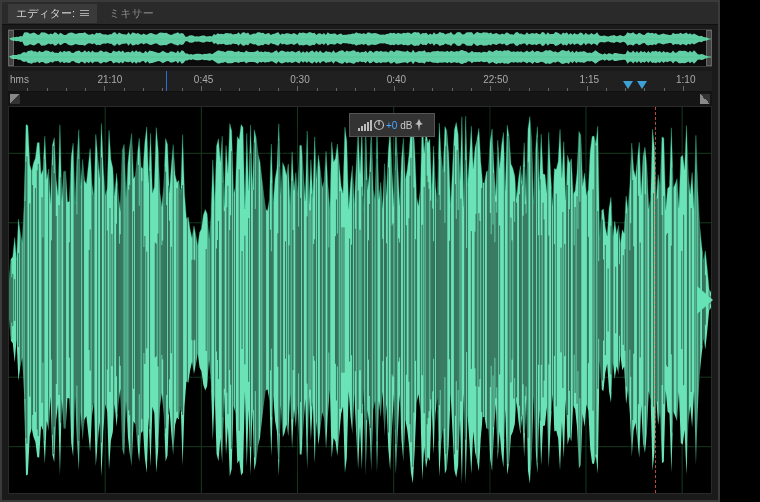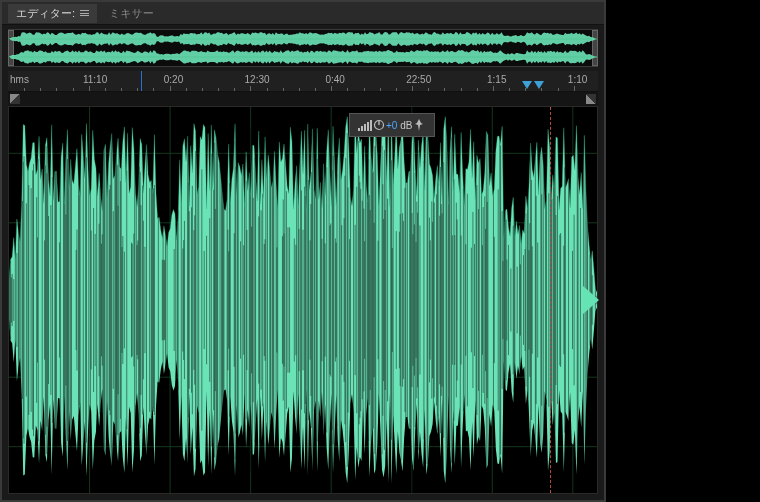--- a/index.html
+++ b/index.html
@@ -1,16 +1,16 @@
 <!DOCTYPE html>
 <html><head>
 <meta charset="utf-8">
 <style>
 html,body{margin:0;padding:0;background:#000;width:760px;height:502px;overflow:hidden;font-family:"Hiragino Kaku Gothic Pro","Meiryo","MS Gothic",sans-serif;font-size:11px;color:#c8c8c8}
-.app{position:relative;width:606px;height:502px;background:#1a1a1a;border:2px solid #3a3a3a;box-sizing:border-box}
+.app{position:relative;width:720px;height:502px;background:#1a1a1a;border:2px solid #3a3a3a;box-sizing:border-box}
 .tabs{display:flex;align-items:center;height:22px;background:#2a2a2a;border-bottom:1px solid #111;padding-left:6px;gap:4px}
 .tab{padding:2px 8px;background:#3a3a3a;color:#d6d6d6;font-size:11px;display:flex;align-items:center;gap:5px}
 .tab.inactive{background:transparent;color:#888}
 .hamburger{display:inline-flex;flex-direction:column;gap:1.5px}
 .hamburger span{display:block;width:9px;height:1px;background:#aaa}
 .overview{position:relative;height:36px;margin:4px 6px 0 6px;border:1px solid #3a3a3a;background:#0b0b0b}
 .overview svg{position:absolute;inset:0;width:100%;height:100%}
 .ov-handle{position:absolute;top:0;bottom:0;width:6px;background:#444;border:1px solid #666;box-sizing:border-box}
 .ov-handle.left{left:-1px}
 .ov-handle.right{right:-1px}
@@ -55,33 +55,33 @@
         <path d="M0 8.185018783238483L2 8.008616099324506L4 7.304104755381405L6 7.33650658912082L8 6.852211220324813L10 7.050020053480324L12 6.099276946333923L14 6.376807411979771L16 2.5329042253887746L18 2.173463030909188L20 2.5942218970961415L22 3.6459617337374945L24 3.22254718431388L26 2.5696678423602144L28 3.358002414995571L30 4.862518284602556L32 4.715375850942219L34 2.30598737732973L36 2.3819475487794266L38 2.4863298550876793L40 3.494737599474611L42 4.5954632572643455L44 3.495995716120815L46 4.362073780216742L48 2.326713053776185L50 2.6885345836216583L52 4.670500621710671L54 2.6650507356203166L56 3.7434061874740294L58 4.95190298913978L60 5.065695673761656L62 3.5340659020864402L64 2.663368213117356L66 2.617636946919374L68 3.1067687520745677L70 3.999744700423907L72 3.390170885400148L74 3.0607184623181816L76 3.0161879526672424L78 2.994611221638043L80 2.1863948434463243L82 3.794485272658058L84 4.841168933965964L86 4.562507477418985L88 3.801548617157387L90 4.754671679744497L92 2.845424489559374L94 3.3661815959424715L96 2.7386839226225863L98 3.97400114019867L100 4.4905869725148655L102 4.323123087983113L104 5.075722871591569L106 4.3055337386019525L108 4.1389441962575075L110 2.505973308340182L112 2.2887627200095455L114 4.559221668452956L116 2.5403794370114348L118 3.4000892375758847L120 4.130873780614929L122 4.197375845937058L124 4.74765616280376L126 2.2170887090661573L128 4.82615612459951L130 2.3909967815084388L132 2.735438114030986L134 3.8444552063639277L136 3.0200706973311036L138 4.220172834284604L140 4.779685360587901L142 3.617530355874915L144 4.783310473138699L146 4.407998974253424L148 3.335316960558994L150 3.056472239845898L152 3.672727274160134L154 4.50871917729266L156 4.456280845472357L158 3.0670076546655034L160 2.5090798782522334L162 2.7020455780019983L164 3.0584215571160893L166 2.635056439477485L168 3.9376190409634724L170 4.67685750534758L172 4.75678646091721L174 3.5265560001065026L176 3.1937750565691383L178 2.193733526119031L180 3.865261060883058L182 2.9100641532964078L184 3.852463483168976L186 6.798360791659448L188 6.74647072260786L190 5.521782628943562L192 5.271426061266044L194 5.564362640804844L196 6.596919462354213L198 6.240308926601079L200 6.409534440942748L202 6.071294008571654L204 5.496851512736699L206 5.3777218334664365L208 6.549584498454292L210 6.355773411107016L212 6.005606686451298L214 6.440749125769012L216 3.9310080820799342L218 5.095521882856264L220 3.2047591048048343L222 4.041623047685716L224 3.721146847713971L226 4.374388879216276L228 3.366875252778409L230 3.047828762109857L232 3.487948690598132L234 3.3369156366027894L236 4.4427140384202355L238 4.00249922367977L240 3.887993349587777L242 2.3479203763464476L244 4.432135849770857L246 2.393037616570947L248 2.3064205343939834L250 3.432709925277159L252 2.381069743236294L254 5.057058173085097L256 4.373252252243692L258 3.522863712306134L260 3.638424149154453L262 2.299569096013439L264 2.2172395486023753L266 3.0273351478204136L268 2.704623553924031L270 4.213793176312465L272 3.45449928695918L274 3.0933235108898955L276 4.98466178369592L278 4.123204231092241L280 3.7654565926745995L282 2.852619469286875L284 2.23981251462712L286 5.018607486917172L288 3.4198585858906156L290 4.230377357318066L292 3.2133876346971375L294 3.1453420334192925L296 3.7408750285033605L298 4.374517336469143L300 2.9871840820868965L302 3.626933472224046L304 5.030551510198275L306 2.6202105638617654L308 2.9565097851201436L310 2.4427748861885634L312 2.935130798547762L314 3.5351504935231057L316 2.167929328767351L318 2.2086642539524473L320 3.2850079781713433L322 2.7975634354678913L324 4.970119972712127L326 3.515276434801053L328 3.300335003958317L330 4.390161497592926L332 2.9094786459801263L334 5.060897848841268L336 2.3345402933529122L338 3.7994910353841256L340 4.083370543130441L342 3.4210019774897953L344 3.4342789827019438L346 5.04137973443605L348 3.920159947009524L350 3.378493809273932L352 4.925579472664976L354 4.714435450783931L356 4.811413903067587L358 4.369701355944853L360 4.29220188768697L362 3.464799934048205L364 3.8529193702375046L366 2.2324423639033926L368 3.143474074533442L370 3.351610558391549L372 4.057404473376227L374 3.0487443459383217L376 4.300120764888124L378 2.4088731862884014L380 2.508104482268682L382 3.4810460582771334L384 3.182851527013117L386 2.9056992901070053L388 3.3785631421941797L390 4.306958547949325L392 4.694723131471546L394 4.438110456503928L396 4.825309981055325L398 4.113913895462174L400 3.819541955912719L402 2.816863398631104L404 3.2163042180694177L406 2.6712797777890227L408 4.028063156615768L410 2.7755985312131237L412 3.607500193973479L414 3.832706375503564L416 2.6570177385658615L418 3.304869009244955L420 2.5849461272393244L422 2.8010257050868823L424 4.085342412464612L426 2.4314403276136147L428 1.9386537215019928L430 2.454365773975966L432 2.1872600139123977L434 4.433240202395478L436 3.101475003283645L438 3.3259233798397467L440 2.759910425056529L442 4.912599888370838L444 3.5727731389761317L446 4.775236915996881L448 2.3524323769594204L450 4.228341047310038L452 3.731606410060719L454 1.8970389867721824L456 2.84428963673237L458 3.0486646182127295L460 4.568463213718438L462 3.3781473529312063L464 3.1537204856849854L466 2.0375174707502595L468 4.4865832450810705L470 4.459601238442934L472 2.3887518947402135L474 1.916175123161172L476 2.5429625173727404L478 4.5678125298206L480 4.239782303365006L482 2.4845913058498423L484 2.2232023761921456L486 2.210063899290632L488 2.2605494082666127L490 4.653627651938237L492 2.8159251641854066L494 2.0324983830397256L496 2.99711186810449L498 3.1395892960208007L500 2.156541692359549L502 2.559057445790038L504 2.5747863304678473L506 3.5478046623724513L508 2.4917181742865955L510 4.195137062952504L512 3.378293687368801L514 3.0785502238597253L516 4.1874527794483L518 4.452543851608294L520 3.6156809655011752L522 4.505183512805029L524 2.4602344619715018L526 2.798895781568368L528 4.2306477575149035L530 4.219660165054025L532 4.653569221004087L534 2.3924244977611826L536 1.876968600556081L538 3.690923278496135L540 3.5837214489816107L542 4.553448785198503L544 4.6102652083226126L546 2.311965867288179L548 4.132580524034507L550 3.53785120776936L552 3.0876949628855215L554 3.800429693031125L556 2.68837530278595L558 4.015702452112105L560 4.215184572525846L562 1.9379162541499833L564 2.555271669790325L566 4.783490407814621L568 2.2434003018371884L570 4.364748214726802L572 3.97945079986233L574 3.9124735151926293L576 2.061458680343873L578 2.42598205403681L580 3.4945782895467126L582 4.784740411896141L584 2.488944095884741L586 3.5747852180376647L588 2.147386813978607L590 4.8113704095940335L592 3.069868741916725L594 4.86033671815414L596 2.943483300366207L598 4.308239839987364L600 4.362352747294353L602 2.574387914249674L604 3.0606642185465898L606 4.951074043235276L608 2.689513978395845L610 4.5975871228193865L612 4.423308719972847L614 2.939810583989602L616 4.605013072361471L618 3.976970258522779L620 2.212265409085668L622 5.323653660151642L624 5.889282580066239L626 5.762203425711952L628 5.402801855624887L630 6.329352682224009L632 6.568997587363002L634 5.769724070744589L636 5.499474805429811L638 4.906126724058297L640 6.260981804506621L642 5.99376505078096L644 5.111769844963448L646 5.6368064519581385L648 6.195064288952155L650 5.021186754338443L652 2.3048064429534145L654 3.162154811148066L656 3.2047240154689645L658 2.1595462586777296L660 4.10392332677613L662 4.518199818783906L664 2.8460590608522773L666 3.500962915765122L668 4.86506171978428L670 4.9018217099295L672 3.0244181814009794L674 2.5410942452540626L676 3.21627929853159L678 2.8420860756817286L680 3.792821908054175L682 2.8792016561888163L684 4.754465469460701L686 4.703251855068374L688 4.011755466727773L690 3.610952826687135L692 4.321539183844579L694 4.477686679286417L696 5.012537003412144L698 5.023302380209788L700 2.8621164792904175L702 4.0753886612528L704 3.7290695983322806L706 3.8158618196425955L708 2.6630383728060405L710 3.965192755467724L712 3.5139926941704474L714 2.531961844190956L716 4.35639973042882L718 3.3539898131904193L720 4.661498563351342L722 3.588860174086876L724 4.5239697384170725L726 5.475429749331507L728 6.333097930334366L730 5.746167571434909L732 7.052964553642212L734 7.235680609096994L736 7.697307650995379L738 8.47162399735252L740 8.628107240571408 L740 9 L740 9.371892759428592L738 9.52837600264748L736 10.302692349004621L734 10.764319390903006L732 10.947035446357788L730 12.25383242856509L728 11.666902069665634L726 12.524570250668493L724 13.476030261582927L722 14.411139825913125L720 13.338501436648658L718 14.64601018680958L716 13.64360026957118L714 15.468038155809044L712 14.486007305829553L710 14.034807244532276L708 15.33696162719396L706 14.184138180357404L704 14.27093040166772L702 13.9246113387472L700 15.137883520709583L698 12.976697619790212L696 12.987462996587855L694 13.522313320713582L692 13.678460816155422L690 14.389047173312864L688 13.988244533272226L686 13.296748144931627L684 13.245534530539299L682 15.120798343811185L680 14.207178091945824L678 15.157913924318272L676 14.783720701468411L674 15.458905754745938L672 14.975581818599021L670 13.0981782900705L668 13.13493828021572L666 14.499037084234878L664 15.153940939147724L662 13.481800181216094L660 13.89607667322387L658 15.840453741322271L656 14.795275984531035L654 14.837845188851933L652 15.695193557046586L650 12.978813245661556L648 11.804935711047845L646 12.363193548041862L644 12.888230155036553L642 12.00623494921904L640 11.73901819549338L638 13.093873275941704L636 12.500525194570189L634 12.230275929255411L632 11.431002412636998L630 11.670647317775991L628 12.597198144375113L626 12.237796574288048L624 12.11071741993376L622 12.676346339848358L620 15.787734590914333L618 14.02302974147722L616 13.394986927638529L614 15.060189416010399L612 13.576691280027152L610 13.402412877180613L608 15.310486021604156L606 13.048925956764723L604 14.93933578145341L602 15.425612085750327L600 13.637647252705648L598 13.691760160012636L596 15.056516699633793L594 13.13966328184586L592 14.930131258083275L590 13.188629590405966L588 15.852613186021394L586 14.425214781962335L584 15.51105590411526L582 13.215259588103859L580 14.505421710453287L578 15.57401794596319L576 15.938541319656128L574 14.08752648480737L572 14.020549200137669L570 13.635251785273198L568 15.756599698162812L566 13.216509592185378L564 15.444728330209674L562 16.062083745850018L560 13.784815427474154L558 13.984297547887895L556 15.31162469721405L554 14.199570306968875L552 14.912305037114479L550 14.46214879223064L548 13.867419475965493L546 15.68803413271182L544 13.389734791677387L542 13.446551214801497L540 14.41627855101839L538 14.309076721503864L536 16.123031399443917L534 15.607575502238817L532 13.346430778995913L530 13.780339834945975L528 13.769352242485096L526 15.201104218431631L524 15.539765538028497L522 13.49481648719497L520 14.384319034498825L518 13.547456148391706L516 13.8125472205517L514 14.921449776140275L512 14.621706312631199L510 13.804862937047496L508 15.508281825713404L506 14.452195337627549L504 15.425213669532152L502 15.440942554209961L500 15.84345830764045L498 14.860410703979198L496 15.00288813189551L494 15.967501616960273L492 15.184074835814593L490 13.346372348061763L488 15.739450591733387L486 15.789936100709369L484 15.776797623807855L482 15.515408694150157L480 13.760217696634994L478 13.4321874701794L476 15.45703748262726L474 16.08382487683883L472 15.611248105259786L470 13.540398761557066L468 13.513416754918929L466 15.96248252924974L464 14.846279514315015L462 14.621852647068794L460 13.431536786281562L458 14.95133538178727L456 15.15571036326763L454 16.10296101322782L452 14.268393589939281L450 13.771658952689961L448 15.64756762304058L446 13.224763084003119L444 14.427226861023868L442 13.087400111629162L440 15.240089574943472L438 14.674076620160253L436 14.898524996716354L434 13.566759797604522L432 15.812739986087603L430 15.545634226024035L428 16.061346278498007L426 15.568559672386385L424 13.914657587535388L422 15.198974294913118L420 15.415053872760677L418 14.695130990755045L416 15.342982261434138L414 14.167293624496436L412 14.392499806026521L410 15.224401468786876L408 13.971936843384231L406 15.328720222210977L404 14.783695781930582L402 15.183136601368897L400 14.180458044087281L398 13.886086104537826L396 13.174690018944675L394 13.561889543496072L392 13.305276868528454L390 13.693041452050675L388 14.62143685780582L386 15.094300709892995L384 14.817148472986883L382 14.518953941722867L380 15.491895517731319L378 15.591126813711599L376 13.699879235111876L374 14.95125565406168L372 13.942595526623773L370 14.648389441608451L368 14.856525925466558L366 15.767557636096608L364 14.147080629762495L362 14.535200065951795L360 13.70779811231303L358 13.630298644055147L356 13.188586096932413L354 13.285564549216069L352 13.074420527335024L350 14.621506190726068L348 14.079840052990477L346 12.958620265563951L344 14.565721017298056L342 14.578998022510206L340 13.91662945686956L338 14.200508964615874L336 15.665459706647088L334 12.939102151158732L332 15.090521354019874L330 13.609838502407074L328 14.699664996041683L326 14.484723565198948L324 13.029880027287874L322 15.202436564532109L320 14.714992021828657L318 15.791335746047553L316 15.83207067123265L314 14.464849506476895L312 15.064869201452238L310 15.557225113811437L308 15.043490214879856L306 15.379789436138235L304 12.969448489801724L302 14.373066527775954L300 15.012815917913104L298 13.625482663530857L296 14.25912497149664L294 14.854657966580707L292 14.786612365302862L290 13.769622642681934L288 14.580141414109384L286 12.981392513082827L284 15.76018748537288L282 15.147380530713125L280 14.2345434073254L278 13.876795768907758L276 13.01533821630408L274 14.906676489110104L272 14.54550071304082L270 13.786206823687536L268 15.29537644607597L266 14.972664852179587L264 15.782760451397625L262 15.700430903986561L260 14.361575850845547L258 14.477136287693867L256 13.626747747756308L254 12.942941826914904L252 15.618930256763706L250 14.567290074722841L248 15.693579465606017L246 15.606962383429053L244 13.567864150229143L242 15.652079623653552L240 14.112006650412223L238 13.99750077632023L236 13.557285961579765L234 14.66308436339721L232 14.512051309401869L230 14.952171237890143L228 14.63312474722159L226 13.625611120783724L224 14.278853152286029L222 13.958376952314284L220 14.795240895195166L218 12.904478117143736L216 14.068991917920066L214 11.559250874230987L212 11.994393313548702L210 11.644226588892984L208 11.450415501545708L206 12.622278166533563L204 12.503148487263301L202 11.928705991428346L200 11.590465559057252L198 11.75969107339892L196 11.403080537645787L194 12.435637359195155L192 12.728573938733955L190 12.478217371056438L188 11.25352927739214L186 11.201639208340552L184 14.147536516831025L182 15.089935846703593L180 14.134738939116943L178 15.806266473880969L176 14.806224943430863L174 14.473443999893497L172 13.24321353908279L170 13.32314249465242L168 14.062380959036528L166 15.364943560522516L164 14.94157844288391L162 15.297954421998002L160 15.490920121747767L158 14.932992345334497L156 13.543719154527643L154 13.49128082270734L152 14.327272725839865L150 14.943527760154101L148 14.664683039441005L146 13.592001025746576L144 13.216689526861302L142 14.382469644125084L140 13.220314639412099L138 13.779827165715396L136 14.979929302668896L134 14.155544793636071L132 15.264561885969014L130 15.609003218491562L128 13.17384387540049L126 15.782911290933843L124 13.25234383719624L122 13.802624154062942L120 13.86912621938507L118 14.599910762424116L116 15.459620562988565L114 13.440778331547044L112 15.711237279990454L110 15.494026691659819L108 13.861055803742492L106 13.694466261398048L104 12.92427712840843L102 13.676876912016887L100 13.509413027485135L98 14.02599885980133L96 15.261316077377414L94 14.633818404057529L92 15.154575510440626L90 13.245328320255503L88 14.198451382842613L86 13.437492522581014L84 13.158831066034036L82 14.205514727341942L80 15.813605156553676L78 15.005388778361958L76 14.983812047332759L74 14.939281537681818L72 14.609829114599851L70 14.000255299576093L68 14.893231247925431L66 15.382363053080626L64 15.336631786882645L62 14.46593409791356L60 12.934304326238344L58 13.04809701086022L56 14.25659381252597L54 15.334949264379684L52 13.329499378289329L50 15.311465416378342L48 15.673286946223815L46 13.637926219783257L44 14.504004283879185L42 13.404536742735655L40 14.505262400525389L38 15.513670144912322L36 15.618052451220574L34 15.69401262267027L32 13.28462414905778L30 13.137481715397444L28 14.641997585004429L26 15.430332157639786L24 14.77745281568612L22 14.354038266262506L20 15.40577810290386L18 15.826536969090812L16 15.467095774611225L14 11.62319258802023L12 11.900723053666077L10 10.949979946519676L8 11.147788779675187L6 10.66349341087918L4 10.695895244618594L2 9.9913839006754940 9.814981216761517 Z" fill="#6ae3b7" opacity="0.9"></path>
         <line x1="0" y1="9" x2="740" y2="9" stroke="#0a3" stroke-width="0.4" opacity="0.4"></line>
         <path d="M0 26.169900680969004L2 25.792073792685045L4 25.017981324761198L6 24.93857126628744L8 25.045628820473667L10 24.28369668600033L12 24.331240710928608L14 22.79030821277134L16 22.109260339399334L18 22.759136457286075L20 21.029261887473986L22 20.760945416589966L24 20.18724719401682L26 21.47831862469786L28 21.151472983653658L30 22.61081388443592L32 20.72368848060025L34 21.935868910291465L36 22.0656006815657L38 20.49218093084521L40 20.60661289830925L42 21.102255984196674L44 22.259792746608145L46 21.314245704234345L48 22.673538453707007L50 22.687354434664595L52 22.983057864131407L54 20.933991109275958L56 22.54386534406105L58 20.75452100097784L60 21.711850417270327L62 21.20850466871518L64 21.026390910956543L66 22.773757720423163L68 22.9872851475887L70 21.477987861748552L72 20.96327478922205L74 20.586227614326635L76 22.137434823536314L78 21.992344563965453L80 20.17803237616783L82 22.28363853815128L84 20.78041404171847L86 22.500489213851978L88 20.37638474613661L90 22.237260820657248L92 22.18520228597801L94 22.277765330857363L96 20.530043135366867L98 20.792594317124458L100 22.248409369289874L102 21.173115010022883L104 22.02975612216862L106 22.926950501637766L108 23.0014363834681L110 20.51389001817326L112 21.57519762741169L114 21.773465223434613L116 20.443735281685367L118 21.96244511667057L120 20.575523860326502L122 22.74630775231519L124 21.87912021880504L126 21.674904235730647L128 22.56567733461736L130 20.458101738115076L132 22.23833377452567L134 20.168740125301994L136 22.124766079888214L138 21.351823709240417L140 22.82732118433807L142 22.937058107507184L144 20.764096173380967L146 22.75069473526557L148 20.4969157032948L150 20.978724555646767L152 21.20868571702624L154 21.91083087859326L156 22.410888227592224L158 22.969730724765686L160 22.152338384806644L162 20.81766806017724L164 21.845564298965037L166 22.632432558782167L168 22.92260466543259L170 21.473426964307436L172 21.4354616168933L174 22.11555709917913L176 22.948208925330547L178 20.554133607457626L180 22.935651183621957L182 20.229116120258112L184 21.00277041694382L186 23.422778657907564L188 23.605287363846088L190 24.461539688775606L192 23.936442996540222L194 24.663549894535624L196 23.962935687349177L198 23.835968669772207L200 23.747286361191307L202 24.1213457369408L204 24.545015162581343L206 23.871979492829936L208 23.916286531905293L210 23.394253439587715L212 23.368763521654998L214 24.361866563349555L216 22.876987631099766L218 21.70435411588871L220 20.57744743447285L222 20.508563703856197L224 21.29185901895864L226 21.35122990995762L228 22.13356998719275L230 20.825629792943364L232 20.723796833765228L234 20.817420845838498L236 20.90111710411031L238 22.11541699119727L240 21.784970418752636L242 21.05397201349144L244 22.00845461779274L246 22.090379242108902L248 22.600669100827073L250 20.57775196250179L252 21.653081070310435L254 22.1112562595855L256 21.943184331681113L258 22.092389286552788L260 21.49489706138149L262 20.273793803829466L264 22.049017024219502L266 21.60493674696074L268 22.25643260432873L270 21.27341805877979L272 21.961988209297417L274 21.641778560272652L276 22.700735614849254L278 22.467004736115925L280 21.25108113777125L282 20.173546474926408L284 22.63887465759646L286 21.082133530824212L288 20.483092952861917L290 21.315060261973414L292 21.925259075574576L294 21.330468553326792L296 21.936424057830592L298 20.89755824486376L300 21.53022962734569L302 22.41315536317299L304 21.398583303967026L306 20.41673349329387L308 23.110622757049278L310 21.212375229293247L312 22.796237123890315L314 20.966341306116664L316 22.755261622234247L318 21.069447241815507L320 20.38788073516218L322 22.39839360831422L324 20.61357700450346L326 22.431118900444126L328 20.43045953921275L330 22.457205887032906L332 22.746811227970756L334 20.976935804401293L336 21.76251884057885L338 21.790812291681068L340 22.697508210530504L342 20.246831068930916L344 22.752710011454766L346 22.149514523089167L348 20.929242772939617L350 20.419325093365043L352 20.168731226555536L354 22.187580136732432L356 20.54479233071208L358 21.49697630575276L360 21.303030893292743L362 20.490355885016033L364 20.247204093826003L366 21.886973509051604L368 21.522851902262772L370 22.805311723622726L372 21.78946089924313L374 22.371010453881464L376 20.643444823047613L378 22.936781106923007L380 20.814698801240883L382 20.914833262840986L384 22.854528170328123L386 21.22041319744778L388 20.645179544556886L390 21.699101331386483L392 20.711323865309822L394 21.774602614423493L396 21.559471045346L398 21.509452330273344L400 22.457746017461176L402 20.38241234636982L404 20.653539004949852L406 22.154911934559934L408 20.233349709142583L410 20.58319322539779L412 20.634587920552818L414 21.3720408493827L416 21.408401405332494L418 21.806543738729612L420 20.492791576417165L422 22.11481844809366L424 22.412145771856537L426 19.844482170674546L428 22.452474712566705L430 22.110767765167346L432 21.001647842925394L434 21.279328056547616L436 21.26815759058716L438 20.308304758591056L440 22.561876443223678L442 21.896489563293812L444 22.476424304347255L446 21.50752628025011L448 21.1639659829539L450 21.372609012559348L452 20.6339630174255L454 21.41391284997569L456 21.290188457958518L458 21.53656606977858L460 21.71213085874007L462 20.63247698623332L464 21.88784268617013L466 20.649530005526554L468 21.548531757631807L470 21.86870474970195L472 21.078330311639817L474 21.61681493538717L476 20.157657999650343L478 20.049200655993715L480 20.973000607393566L482 21.283354444586962L484 22.847958784293382L486 22.40775861376425L488 20.637658608366852L490 22.15367450364452L492 22.04426156594907L494 22.346644044463698L496 21.95169360566733L498 22.755056081285524L500 21.65603445929149L502 21.90818483997829L504 22.346847533415655L506 20.175391360873416L508 21.358540490379326L510 21.980831314412587L512 20.733455279414425L514 20.04129996660567L516 21.06549697470758L518 20.409157806262318L520 21.53230145089526L522 20.30738410572574L524 20.749665803462502L526 19.91134108722786L528 20.949300626593992L530 21.911564033000555L532 21.22436291922955L534 21.93671323391836L536 21.324270626403973L538 21.734247743713727L540 21.34668776240456L542 22.423799118696422L544 21.767880829857546L546 20.61190130142431L548 21.941085969557985L550 21.514561175913492L552 19.984920074685594L554 22.147148706741223L556 20.970921105002287L558 21.014636599785824L560 21.916091166705243L562 22.266592713363295L564 21.18979370681243L566 20.093414630161075L568 20.688351532285683L570 19.93411049763492L572 20.743408428549536L574 22.06061408242554L576 21.16163204464212L578 22.418940587867343L580 22.010602557937617L582 20.542583777802008L584 20.020078555207817L586 20.860689959675597L588 21.34496169374348L590 20.065611030288217L592 22.60121253460413L594 20.736859717696206L596 23.014296059152112L598 20.640557949034264L600 22.2878140395903L602 21.406946829647058L604 21.689316051038915L606 20.992553328162757L608 21.971257895014716L610 22.915397148357005L612 22.556066725850105L614 22.9095434272883L616 22.0160048373905L618 20.244655204551528L620 21.547053911727854L622 22.923069951300743L624 23.68630753622437L626 24.387352536215214L628 23.26596229765378L630 24.604120825607563L632 23.172863096339164L634 23.431052612831582L636 24.380992159576156L638 23.095037168282317L640 23.033153792173138L642 23.60153565771575L644 23.726277978669852L646 23.883064103903482L648 24.16816861141054L650 24.078526796895776L652 20.287036021710374L654 22.276735240173295L656 22.493347231780646L658 20.46867745808442L660 22.713615752039477L662 20.95236129162251L664 23.12163573954487L666 20.64706370917731L668 22.28821614212822L670 21.34167375899735L672 23.006392843245994L674 20.990101819449336L676 23.07371668878943L678 20.914105002231665L680 21.47153743979754L682 20.84967677983106L684 21.884646077831277L686 20.905399885074004L688 22.8114005850791L690 21.026576569686878L692 22.40735582907684L694 21.804091910341523L696 22.704759002237115L698 22.770896514725173L700 20.438870699196123L702 22.693277206736383L704 22.43524066029815L706 20.85278055897099L708 20.62761896735057L710 21.05432699222467L712 20.85443054809468L714 21.150765075801175L716 22.380495728650132L718 20.79542913897778L720 22.530254768503365L722 20.236240843042033L724 21.931962320422755L726 24.19494717845479L728 24.384116992175688L730 23.918346012939352L732 24.444375837060647L734 25.601795878829556L736 26.03453303589864L738 26.621635160063448L740 26.5986509437114 L740 27 L740 27.4013490562886L738 27.378364839936552L736 27.96546696410136L734 28.398204121170444L732 29.555624162939353L730 30.081653987060648L728 29.615883007824312L726 29.80505282154521L724 32.068037679577245L722 33.76375915695797L720 31.469745231496635L718 33.20457086102222L716 31.619504271349868L714 32.849234924198825L712 33.14556945190532L710 32.94567300777533L708 33.37238103264943L706 33.14721944102901L704 31.56475933970185L702 31.306722793263617L700 33.56112930080388L698 31.229103485274827L696 31.295240997762885L694 32.19590808965848L692 31.59264417092316L690 32.97342343031312L688 31.1885994149209L686 33.094600114925996L684 32.11535392216872L682 33.150323220168936L680 32.52846256020246L678 33.085894997768335L676 30.92628331121057L674 33.009898180550664L672 30.993607156754006L670 32.658326241002655L668 31.71178385787178L666 33.35293629082269L664 30.87836426045513L662 33.04763870837749L660 31.286384247960523L658 33.53132254191558L656 31.506652768219354L654 31.723264759826705L652 33.71296397828962L650 29.921473203104224L648 29.83183138858946L646 30.116935896096518L644 30.273722021330148L642 30.39846434228425L640 30.966846207826862L638 30.904962831717683L636 29.619007840423844L634 30.568947387168418L632 30.827136903660836L630 29.395879174392437L628 30.73403770234622L626 29.612647463784786L624 30.31369246377563L622 31.076930048699257L620 32.45294608827215L618 33.75534479544847L616 31.9839951626095L614 31.0904565727117L612 31.443933274149895L610 31.084602851642995L608 32.028742104985284L606 33.00744667183724L604 32.310683948961085L602 32.593053170352945L600 31.7121859604097L598 33.35944205096573L596 30.985703940847888L594 33.263140282303794L592 31.39878746539587L590 33.93438896971178L588 32.65503830625652L586 33.1393100403244L584 33.97992144479218L582 33.45741622219799L580 31.989397442062383L578 31.581059412132657L576 32.83836795535788L574 31.93938591757446L572 33.256591571450464L570 34.06588950236508L568 33.31164846771431L566 33.90658536983892L564 32.81020629318757L562 31.733407286636705L560 32.08390883329476L558 32.985363400214176L556 33.02907889499772L554 31.852851293258777L552 34.0150799253144L550 32.48543882408651L548 32.05891403044201L546 33.38809869857569L544 32.232119170142454L542 31.576200881303578L540 32.65331223759544L538 32.26575225628627L536 32.67572937359603L534 32.06328676608164L532 32.77563708077045L530 32.08843596699944L528 33.05069937340601L526 34.08865891277214L524 33.2503341965375L522 33.69261589427426L520 32.46769854910474L518 33.590842193737686L516 32.93450302529242L514 33.95870003339433L512 33.26654472058557L510 32.01916868558742L508 32.641459509620674L506 33.82460863912658L504 31.653152466584345L502 32.09181516002171L500 32.34396554070851L498 31.244943918714476L496 32.04830639433267L494 31.653355955536302L492 31.95573843405093L490 31.84632549635548L488 33.36234139163315L486 31.59224138623575L484 31.152041215706618L482 32.71664555541304L480 33.026999392606434L478 33.950799344006285L476 33.84234200034966L474 32.38318506461283L472 32.92166968836018L470 32.131295250298045L468 32.45146824236819L466 33.35046999447344L464 32.11215731382987L462 33.36752301376668L460 32.28786914125993L458 32.46343393022142L456 32.709811542041486L454 32.58608715002431L452 33.3660369825745L450 32.627390987440656L448 32.836034017046096L446 32.49247371974989L444 31.523575695652745L442 32.10351043670619L440 31.438123556776322L438 33.691695241408944L436 32.73184240941284L434 32.72067194345239L432 32.998352157074606L430 31.889232234832654L428 31.547525287433295L426 34.155517829325454L424 31.587854228143463L422 31.88518155190634L420 33.50720842358284L418 32.19345626127039L416 32.59159859466751L414 32.6279591506173L412 33.36541207944718L410 33.416806774602215L408 33.76665029085742L406 31.845088065440066L404 33.346460995050144L402 33.61758765363018L400 31.542253982538824L398 32.49054766972666L396 32.440528954654L394 32.22539738557651L392 33.28867613469018L390 32.30089866861352L388 33.35482045544311L386 32.779586802552224L384 31.145471829671877L382 33.085166737159014L380 33.18530119875911L378 31.063218893076993L376 33.356555176952384L374 31.628989546118536L372 32.21053910075687L370 31.194688276377274L368 32.47714809773723L366 32.1130264909484L364 33.75279590617399L362 33.50964411498396L360 32.69696910670726L358 32.50302369424724L356 33.455207669287915L354 31.812419863267568L352 33.831268773444464L350 33.580674906634954L348 33.07075722706038L346 31.850485476910833L344 31.247289988545234L342 33.753168931069084L340 31.302491789469496L338 32.209187708318936L336 32.23748115942115L334 33.02306419559871L332 31.253188772029244L330 31.542794112967094L328 33.569540460787245L326 31.568881099555874L324 33.38642299549654L322 31.60160639168578L320 33.612119264837816L318 32.9305527581845L316 31.244738377765753L314 33.03365869388333L312 31.203762876109685L310 32.787624770706756L308 30.889377242950722L306 33.58326650670613L304 32.60141669603298L302 31.58684463682701L300 32.46977037265431L298 33.10244175513624L296 32.06357594216941L294 32.66953144667321L292 32.07474092442543L290 32.684939738026586L288 33.51690704713808L286 32.91786646917579L284 31.36112534240354L282 33.82645352507359L280 32.74891886222875L278 31.532995263884075L276 31.299264385150746L274 32.35822143972735L272 32.03801179070258L270 32.72658194122021L268 31.74356739567127L266 32.39506325303926L264 31.950982975780498L262 33.72620619617053L260 32.50510293861851L258 31.907610713447212L256 32.05681566831889L254 31.8887437404145L252 32.346918929689565L250 33.42224803749821L248 31.399330899172927L246 31.909620757891098L244 31.99154538220726L242 32.94602798650856L240 32.215029581247364L238 31.88458300880273L236 33.09888289588969L234 33.1825791541615L232 33.27620316623477L230 33.17437020705663L228 31.86643001280725L226 32.64877009004238L224 32.70814098104136L222 33.4914362961438L220 33.42255256552715L218 32.295645884111295L216 31.123012368900234L214 29.638133436650445L212 30.631236478345002L210 30.605746560412285L208 30.083713468094707L206 30.128020507170064L204 29.454984837418657L202 29.8786542630592L200 30.252713638808693L198 30.164031330227793L196 30.037064312650823L194 29.336450105464376L192 30.063557003459778L190 29.538460311224394L188 30.394712636153912L186 30.577221342092436L184 32.997229583056175L182 33.77088387974189L180 31.064348816378043L178 33.44586639254237L176 31.051791074669453L174 31.88444290082087L172 32.5645383831067L170 32.526573035692564L168 31.07739533456741L166 31.367567441217833L164 32.15443570103496L162 33.18233193982276L160 31.847661615193356L158 31.030269275234314L156 31.589111772407776L154 32.08916912140674L152 32.791314282973765L150 33.02127544435323L148 33.5030842967052L146 31.24930526473443L144 33.23590382661903L142 31.062941892492816L140 31.17267881566193L138 32.64817629075959L136 31.875233920111786L134 33.831259874698006L132 31.76166622547433L130 33.541898261884924L128 31.43432266538264L126 32.325095764269356L124 32.120879781194965L122 31.25369224768481L120 33.424476139673494L118 32.037554883329435L116 33.55626471831463L114 32.22653477656539L112 32.42480237258831L110 33.486109981826736L108 30.9985636165319L106 31.073049498362234L104 31.97024387783138L102 32.82688498997712L100 31.751590630710126L98 33.20740568287554L96 33.46995686463313L94 31.722234669142637L92 31.81479771402199L90 31.762739179342752L88 33.62361525386339L86 31.499510786148022L84 33.21958595828153L82 31.71636146184872L80 33.821967623832165L78 32.00765543603455L76 31.862565176463686L74 33.41377238567336L72 33.036725210777945L70 32.52201213825145L68 31.0127148524113L66 31.226242279576837L64 32.97360908904346L62 32.79149533128482L60 32.28814958272967L58 33.24547899902216L56 31.45613465593895L54 33.06600889072404L52 31.016942135868593L50 31.312645565335405L48 31.326461546292993L46 32.685754295765655L44 31.740207253391855L42 32.897744015803326L40 33.39338710169075L38 33.50781906915479L36 31.9343993184343L34 32.06413108970854L32 33.27631151939975L30 31.38918611556408L28 32.848527016346345L26 32.521681375302144L24 33.81275280598318L22 33.23905458341003L20 32.970738112526014L18 31.240863542713925L16 31.890739660600666L14 31.20969178722866L12 29.668759289071392L10 29.71630331399967L8 28.954371179526333L6 29.06142873371256L4 28.982018675238802L2 28.2079262073149550 27.830099319030996 Z" fill="#6ae3b7" opacity="0.9"></path>
         <line x1="0" y1="27" x2="740" y2="27" stroke="#0a3" stroke-width="0.4" opacity="0.4"></line>
       </svg>
   </div>
 
   <div class="ruler">
     <span class="ruler-label" style="left:2px">hms</span>
     <div id="ruler-ticks">
-        <span class="ruler-label" style="left:12.698630136986301%">11:10</span>
+        <span class="ruler-label" style="left:12.698630136986301%">21:10</span>
         <span class="ruler-tick" style="left:13.698630136986301%"></span>
         <span class="ruler-tick" style="left:10.95890410958904%;height:3px"></span>
         <span class="ruler-tick" style="left:8.21917808219178%;height:3px"></span>
         <span class="ruler-tick" style="left:5.479452054794521%;height:3px"></span>
         <span class="ruler-tick" style="left:2.739726027397259%;height:3px"></span>
-        <span class="ruler-label" style="left:26.397260273972602%">0:20</span>
+        <span class="ruler-label" style="left:26.397260273972602%">0:45</span>
         <span class="ruler-tick" style="left:27.397260273972602%"></span>
         <span class="ruler-tick" style="left:24.65753424657534%;height:3px"></span>
         <span class="ruler-tick" style="left:21.91780821917808%;height:3px"></span>
         <span class="ruler-tick" style="left:19.178082191780824%;height:3px"></span>
         <span class="ruler-tick" style="left:16.43835616438356%;height:3px"></span>
-        <span class="ruler-label" style="left:40.09589041095891%">12:30</span>
+        <span class="ruler-label" style="left:40.09589041095891%">0:30</span>
         <span class="ruler-tick" style="left:41.09589041095891%"></span>
         <span class="ruler-tick" style="left:38.35616438356165%;height:3px"></span>
         <span class="ruler-tick" style="left:35.61643835616439%;height:3px"></span>
         <span class="ruler-tick" style="left:32.87671232876713%;height:3px"></span>
         <span class="ruler-tick" style="left:30.136986301369866%;height:3px"></span>
         <span class="ruler-label" style="left:53.794520547945204%">0:40</span>
         <span class="ruler-tick" style="left:54.794520547945204%"></span>
         <span class="ruler-tick" style="left:52.054794520547944%;height:3px"></span>
         <span class="ruler-tick" style="left:49.31506849315068%;height:3px"></span>
         <span class="ruler-tick" style="left:46.57534246575342%;height:3px"></span>

